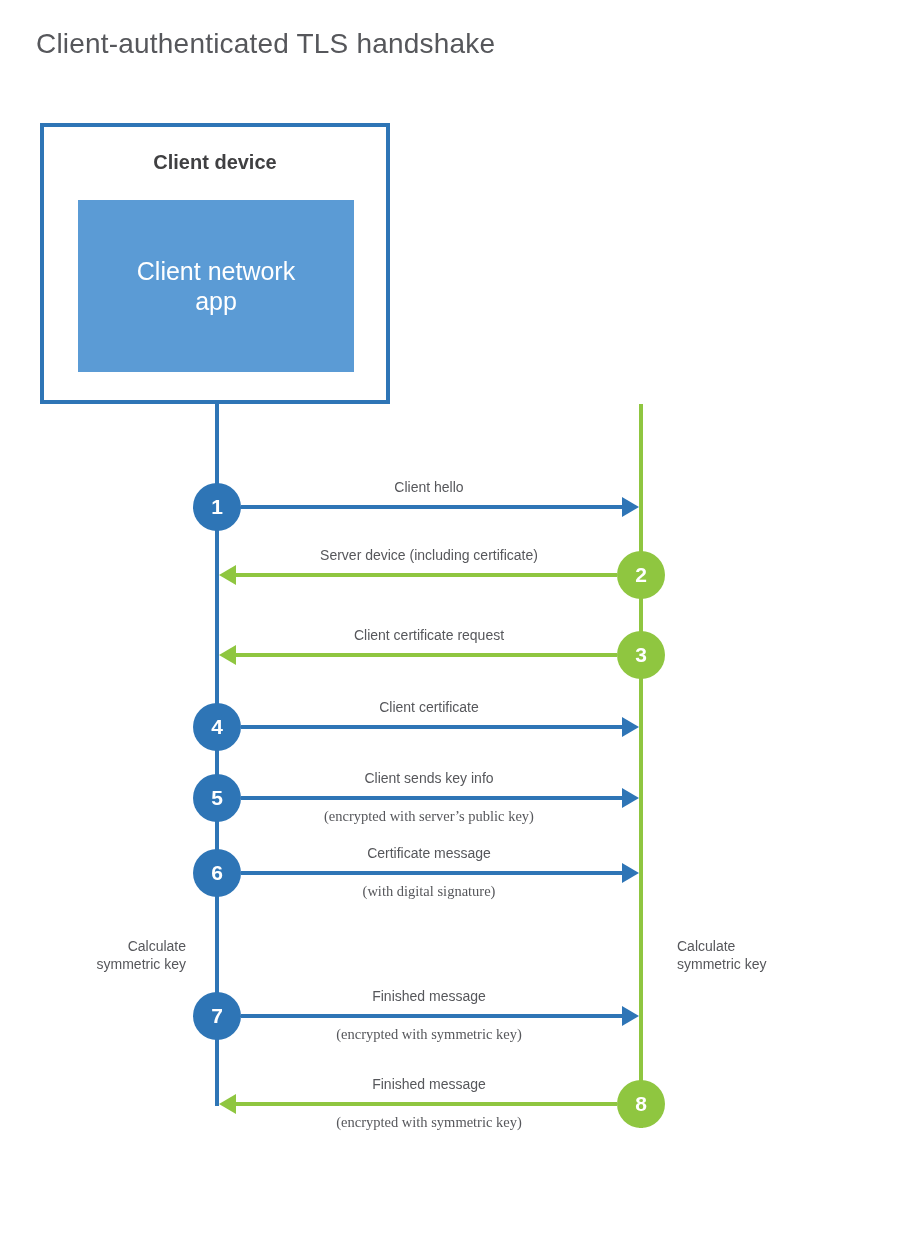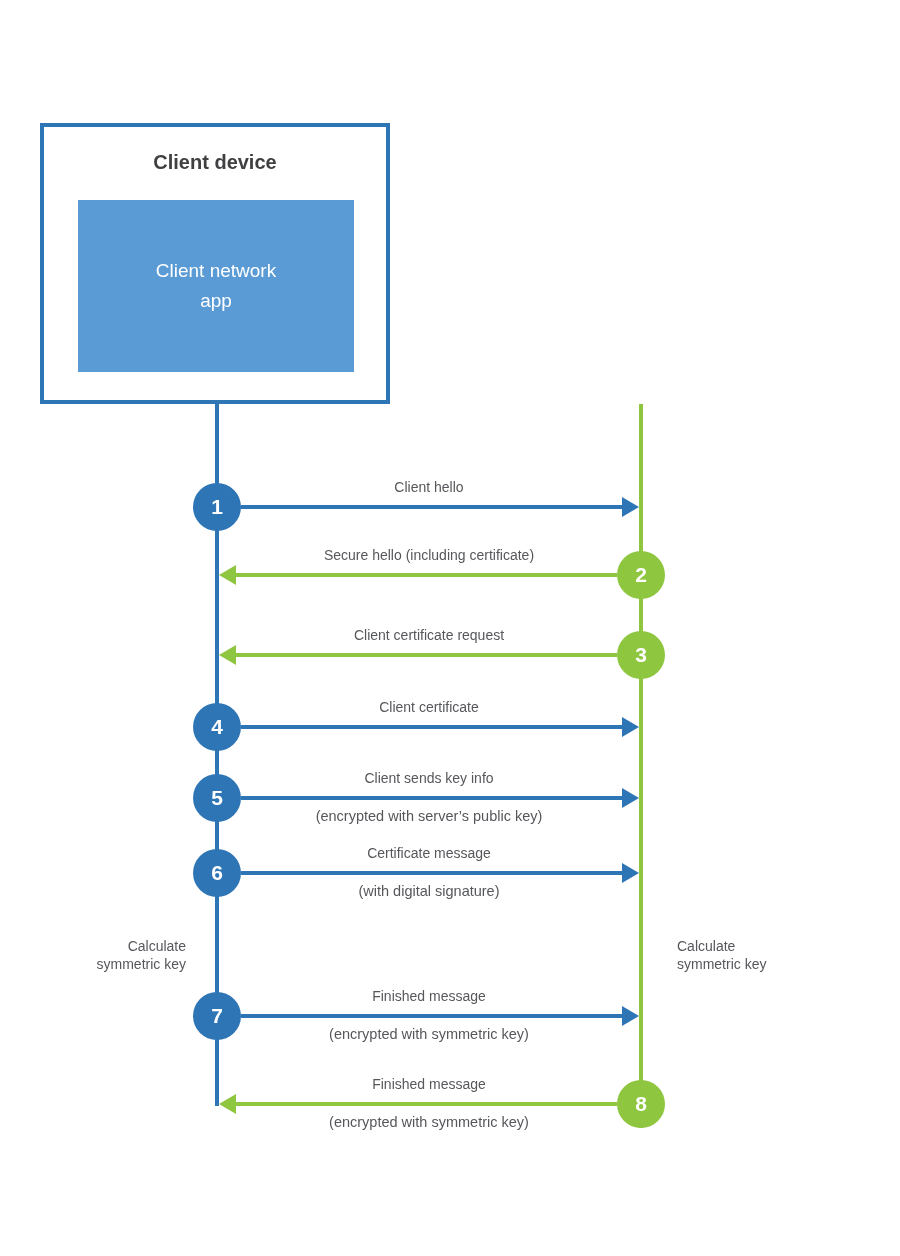--- a/index.html
+++ b/index.html
@@ -11,21 +11,21 @@
   #page-title {
     position:absolute; left:36px; top:28px; margin:0;
     font-size:28px; font-weight:300; color:var(--text); letter-spacing:0.2px;
   }
   .box { position:absolute; top:123px; height:281px; box-sizing:border-box; background:#fff; }
   #client-box { left:40px; width:350px; border:4px solid var(--blue); }
   #server-box { left:430px; width:423px; border:4px solid var(--green); }
   .box-title { margin-top:24px; text-align:center; font-size:20px; font-weight:700; color:#404042; }
   #client-app {
     position:absolute; left:34px; top:73px; width:276px; height:172px;
-    background:var(--blue-fill); color:#ffffff; font-size:19px; line-height:30px;
+    background:var(--blue-fill); color:#ffffff; font-size:25px; line-height:30px;
     display:flex; align-items:center; justify-content:center; text-align:center; white-space:pre-line;
   }
   .module {
     position:absolute; left:40px; width:336px; height:50px;
     background:var(--green-fill); color:#ffffff; font-size:20px; line-height:50px; text-align:center;
   }
   .lifeline { position:absolute; width:4px; top:404px; }
   #client-lifeline { left:215px; height:702px; background:var(--blue); }
   #server-lifeline { left:639px; height:724px; background:var(--green); }
 
@@ -42,31 +42,32 @@
     color:#ffffff; font-size:21px; font-weight:700; text-align:center; line-height:48px;
   }
   .from-client .num-circle { left:193px; background:var(--blue); }
   .from-server .num-circle { left:617px; background:var(--green); }
   .msg-label {
     position:absolute; left:217px; width:424px; top:-31px; height:24px;
     text-align:center; font-size:14px; line-height:22px; color:var(--text);
   }
   .msg-sublabel {
     position:absolute; left:217px; width:424px; top:10px;
-    text-align:center; font-size:14.5px; color:var(--text);
+    text-align:center; font-size:14.5px; color:var(--text);font-family:Liberation Serif, serif;
   }
   .side-note { position:absolute; font-size:14px; line-height:17.5px; color:var(--text); white-space:pre-line; }
   #note-decrypt { left:667px; top:763px; width:170px; text-align:left; }
   #note-calc-left { left:60px; top:938px; width:126px; text-align:right; }
   #note-calc-right { left:677px; top:938px; width:126px; text-align:left; }
 </style>
 </head>
 <body>
 
 <div id="stage" style="--blue: #2e75b6; --blue-fill: #5b9bd5; --green: #8fc640; --green-fill: #a9d36c; --text: #56575b;">
+  <h1 id="page-title">Client-authenticated TLS handshake</h1>
 
   <div id="client-box" class="box">
     <div class="box-title">Client device</div>
     <div id="client-app">Client network
 app</div>
   </div>
 
 
   <div id="client-lifeline" class="lifeline"></div>
   <div id="server-lifeline" class="lifeline"></div>
@@ -75,21 +76,21 @@
       <div class="msg from-client" style="top: 507px;">
       <div class="arrow-line"></div>
       <div class="arrow-head"></div>
       <div class="msg-label">Client hello</div>
 
       <div class="num-circle">1</div>
     </div>
       <div class="msg from-server" style="top: 575px;">
       <div class="arrow-line"></div>
       <div class="arrow-head"></div>
-      <div class="msg-label">Secure hello (including certificate)</div>
+      <div class="msg-label">Server device (including certificate)</div>
 
       <div class="num-circle">2</div>
     </div>
       <div class="msg from-server" style="top: 655px;">
       <div class="arrow-line"></div>
       <div class="arrow-head"></div>
       <div class="msg-label">Client certificate request</div>
 
       <div class="num-circle">3</div>
     </div>

